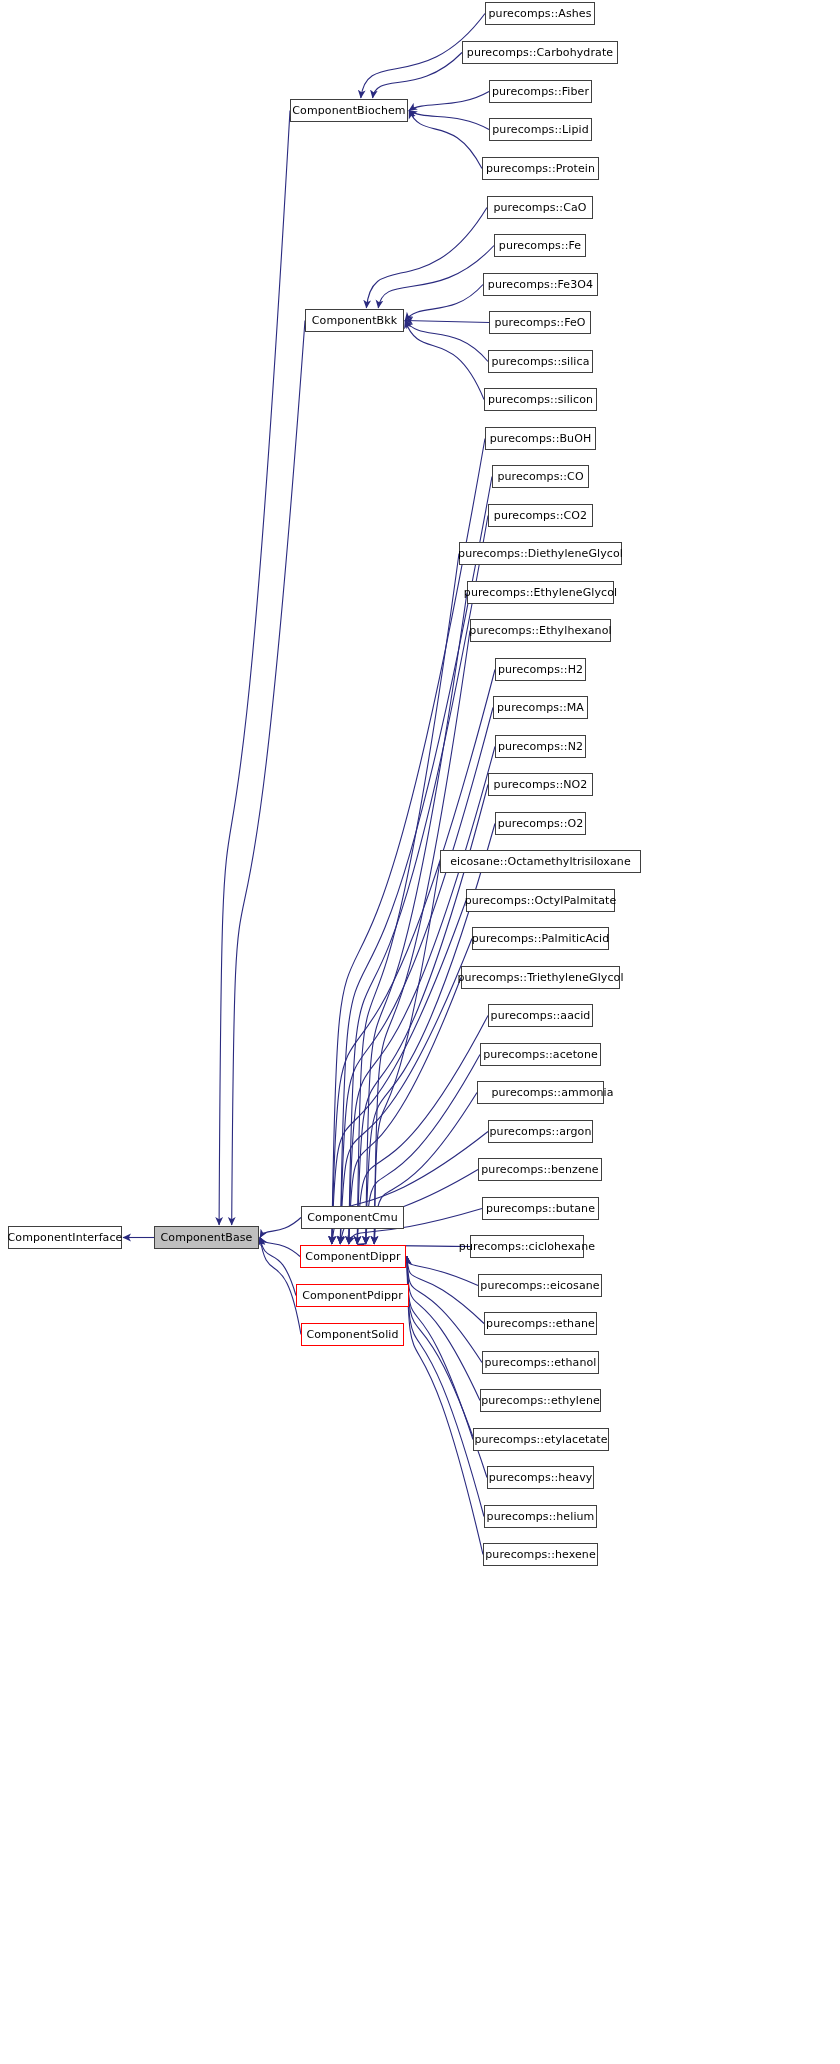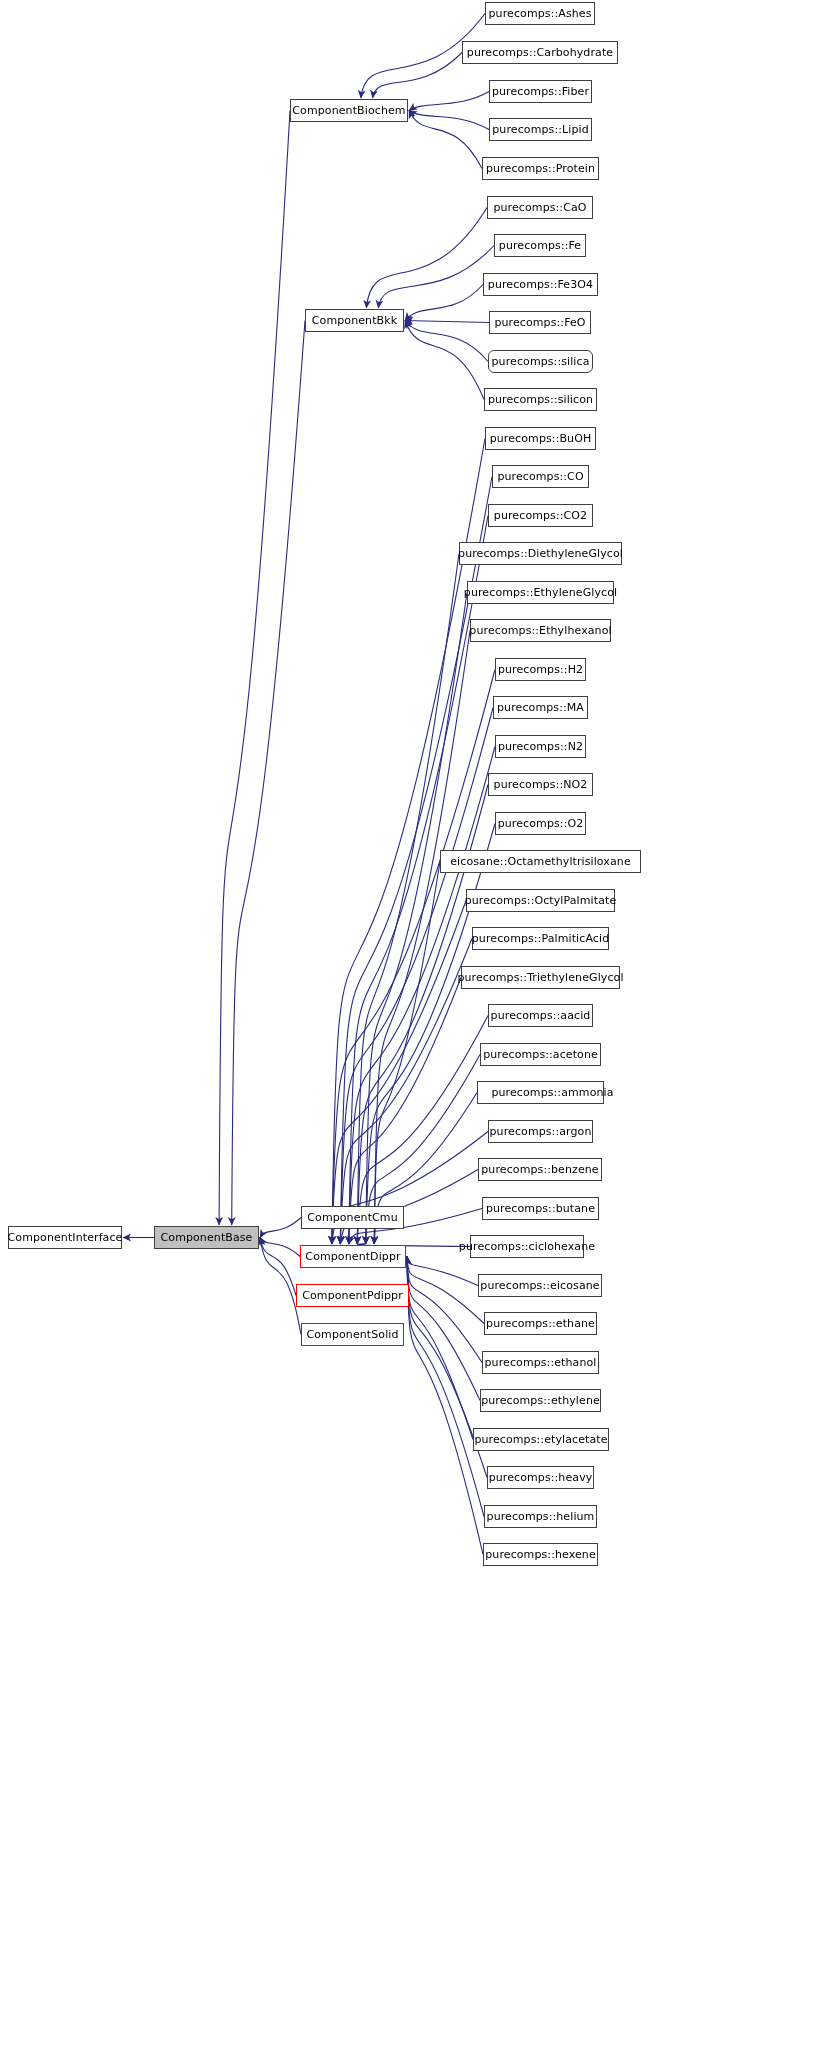--- a/index.html
+++ b/index.html
@@ -159,21 +159,21 @@
     </div>
     <div class="node" style="left: 494px; top: 234px; width: 92px;">
       <span class="label">purecomps::Fe</span>
     </div>
     <div class="node" style="left: 483px; top: 273px; width: 115px;">
       <span class="label">purecomps::Fe3O4</span>
     </div>
     <div class="node" style="left: 489px; top: 311px; width: 102px;">
       <span class="label">purecomps::FeO</span>
     </div>
-    <div class="node" style="left: 488px; top: 350px; width: 105px; border-radius: 6px;">
+    <div class="node" style="left: 488px; top: 350px; width: 105px;">
       <span class="label">purecomps::silica</span>
     </div>
     <div class="node" style="left: 484px; top: 388px; width: 113px; align-items: center;">
       <span class="label">purecomps::silicon</span>
     </div>
     <div class="node" style="left: 485px; top: 427px; width: 111px;">
       <span class="label">purecomps::BuOH</span>
     </div>
     <div class="node" style="left: 492px; top: 465px; width: 97px;">
       <span class="label">purecomps::CO</span>

